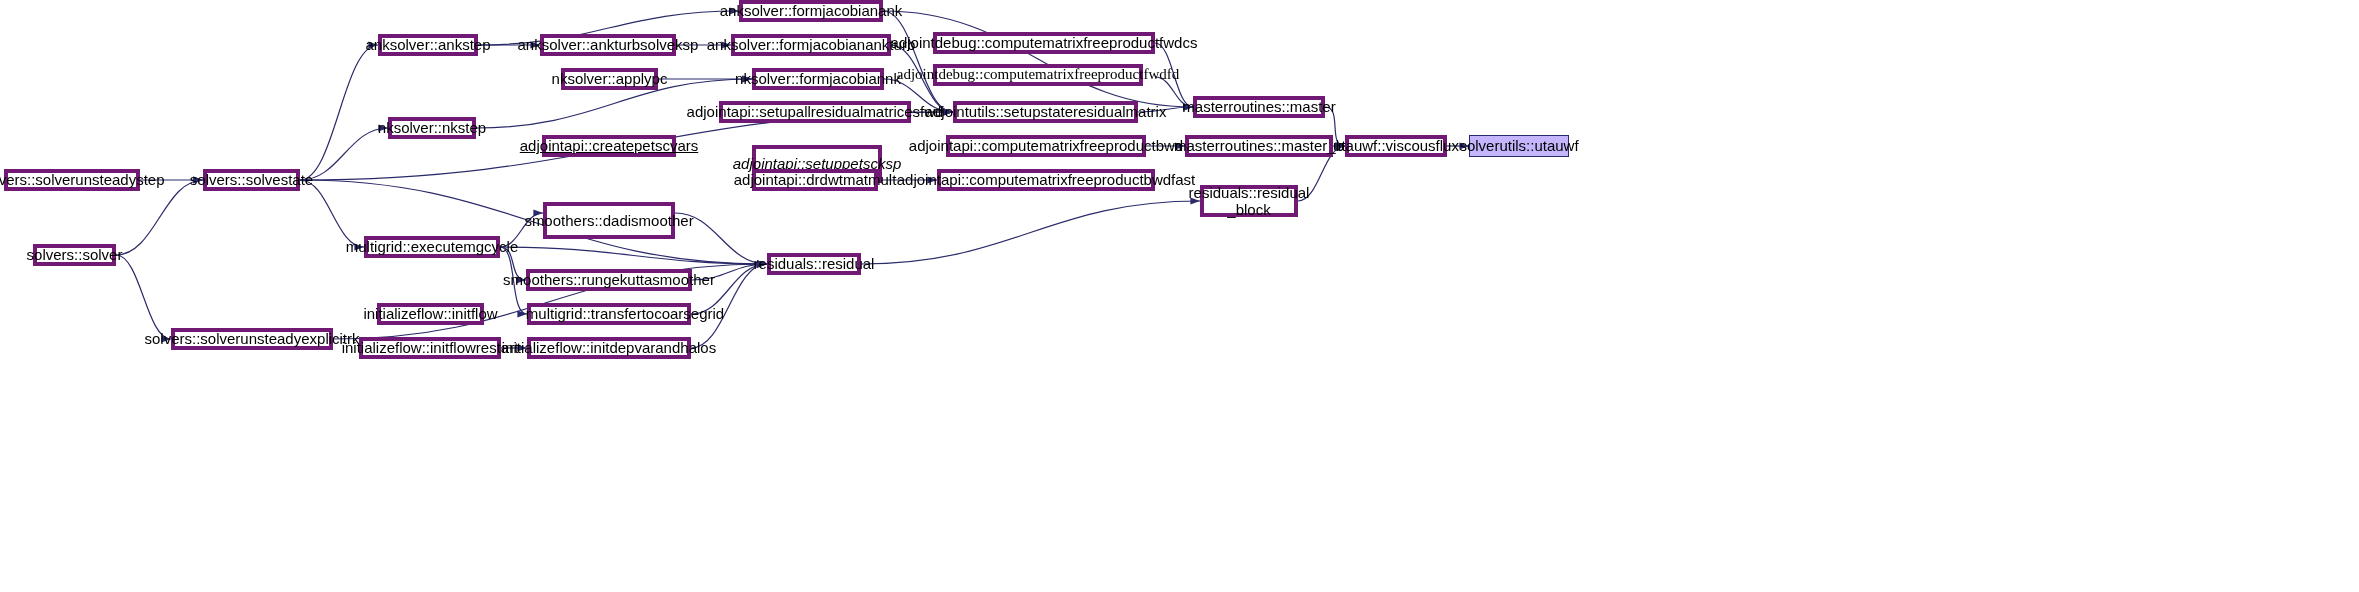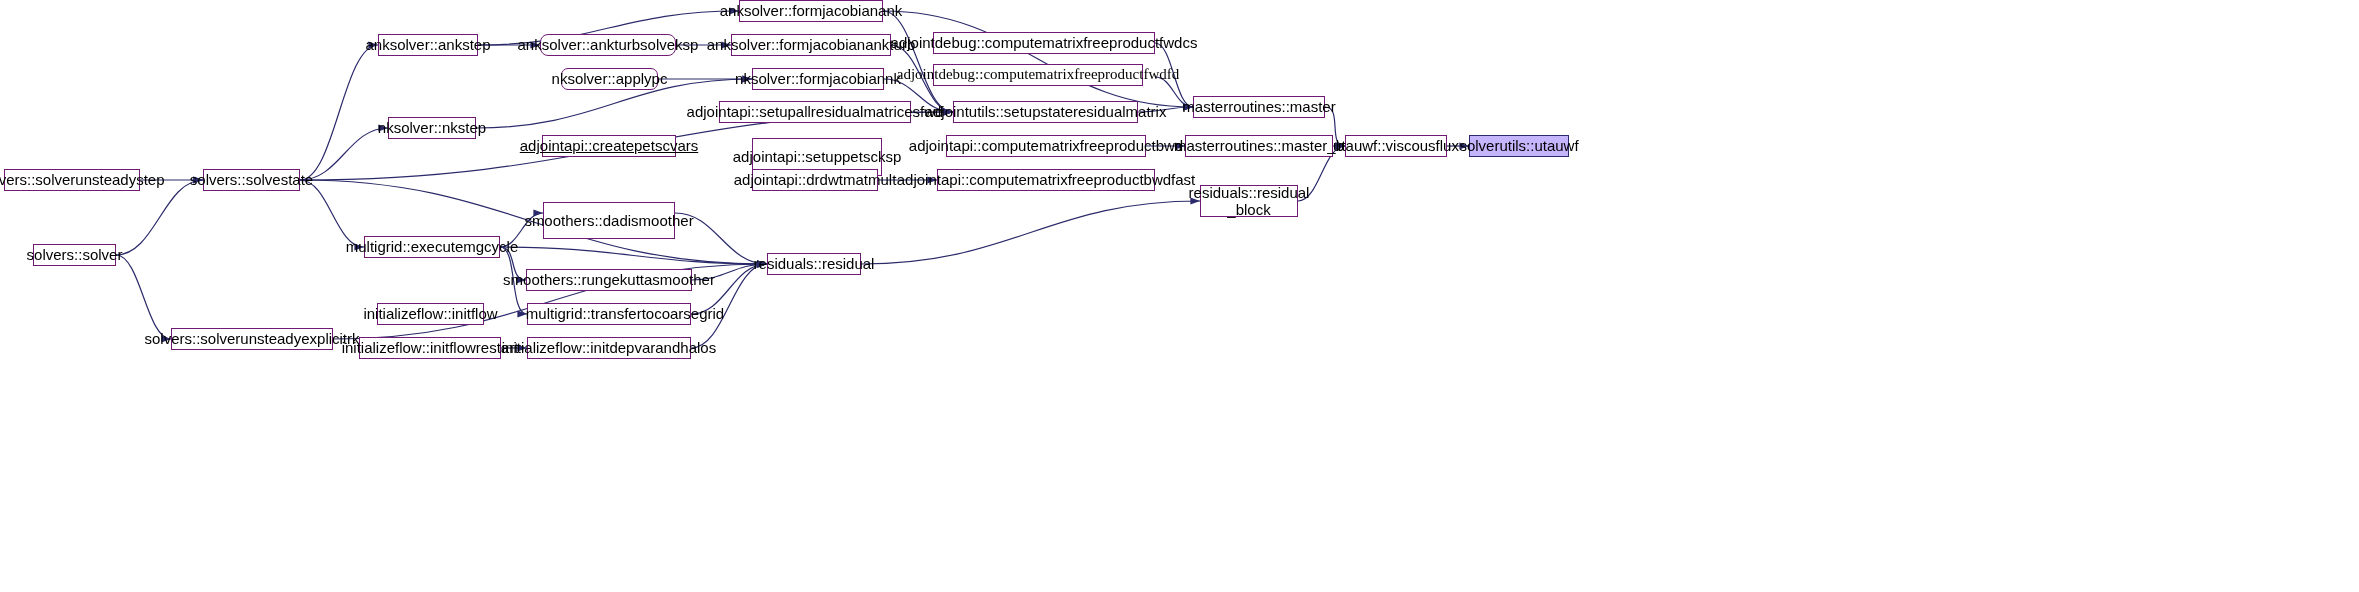--- a/index.html
+++ b/index.html
@@ -18,21 +18,21 @@
   #edges {
     position: absolute;
     left: 0;
     top: 0;
     width: 2359px;
     height: 592px;
   }
   .node {
     position: absolute;
     box-sizing: border-box;
-    border: 1px solid #701a75;
+    border: 4px solid #701a75;
     background: #ffffff;
     color: #000000;
     font-size: 15px;
     line-height: 1.15;
     display: flex;
     align-items: center;
     justify-content: center;
     text-align: center;
     white-space: pre;
     padding: 0 4px;
@@ -95,32 +95,32 @@
   </svg>
 <div class="node" style="left: 4px; top: 169px; width: 136px; height: 22px;">solvers::solverunsteadystep</div>
     <div class="node" style="left: 203px; top: 169px; width: 97px; height: 22px;">solvers::solvestate</div>
     <div class="node" style="left: 33px; top: 244px; width: 83px; height: 22px;">solvers::solver</div>
     <div class="node" style="left: 171px; top: 328px; width: 162px; height: 22px;">solvers::solverunsteadyexplicitrk</div>
     <div class="node" style="left: 378px; top: 34px; width: 100px; height: 22px;">anksolver::ankstep</div>
     <div class="node" style="left: 388px; top: 117px; width: 88px; height: 22px;">nksolver::nkstep</div>
     <div class="node" style="left: 364px; top: 236px; width: 136px; height: 22px;">multigrid::executemgcycle</div>
     <div class="node" style="left: 377px; top: 303px; width: 107px; height: 22px;">initializeflow::initflow</div>
     <div class="node" style="left: 359px; top: 337px; width: 142px; height: 22px;">initializeflow::initflowrestart</div>
-    <div class="node" style="left: 540px; top: 34px; width: 136px; height: 22px; border-radius: 8px;">anksolver::ankturbsolveksp</div>
-    <div class="node" style="left: 561px; top: 68px; width: 97px; height: 22px; border-radius: 7px;">nksolver::applypc</div>
+    <div class="node" style="left: 540px; top: 34px; width: 136px; height: 22px;">anksolver::ankturbsolveksp</div>
+    <div class="node" style="left: 561px; top: 68px; width: 97px; height: 22px;">nksolver::applypc</div>
     <div class="node" style="left: 542px; top: 135px; width: 134px; height: 22px; text-decoration: underline;">adjointapi::createpetscvars</div>
     <div class="node" style="left: 543px; top: 202px; width: 132px; height: 37px;">smoothers::dadismoother</div>
     <div class="node" style="left: 526px; top: 269px; width: 166px; height: 22px;">smoothers::rungekuttasmoother</div>
     <div class="node" style="left: 527px; top: 303px; width: 164px; height: 22px; padding-left: 36px;">multigrid::transfertocoarsegrid</div>
     <div class="node" style="left: 527px; top: 337px; width: 164px; height: 22px;">initializeflow::initdepvarandhalos</div>
     <div class="node" style="left: 739px; top: 0px; width: 144px; height: 22px;">anksolver::formjacobianank</div>
     <div class="node" style="left: 731px; top: 34px; width: 160px; height: 22px;">anksolver::formjacobianankturb</div>
     <div class="node" style="left: 752px; top: 68px; width: 132px; height: 22px;">nksolver::formjacobiannk</div>
     <div class="node" style="left: 719px; top: 101px; width: 192px; height: 22px;">adjointapi::setupallresidualmatricesfwd</div>
-    <div class="node" style="left: 752px; top: 138px; width: 130px; height: 38px;">adjointapi::setuppetscksp</div>
+    <div class="node" style="left: 752px; top: 145px; width: 130px; height: 38px; font-style: italic;">adjointapi::setuppetscksp</div>
     <div class="node" style="left: 752px; top: 169px; width: 126px; height: 22px;">adjointapi::drdwtmatmult</div>
     <div class="node" style="left: 767px; top: 253px; width: 94px; height: 22px;">residuals::residual</div>
     <div class="node" style="left: 933px; top: 32px; width: 222px; height: 22px;">adjointdebug::computematrixfreeproductfwdcs</div>
     <div class="node" style="left: 933px; top: 64px; width: 210px; height: 22px; font-family: Liberation Serif, serif;">adjointdebug::computematrixfreeproductfwdfd</div>
     <div class="node" style="left: 953px; top: 101px; width: 185px; height: 22px;">adjointutils::setupstateresidualmatrix</div>
     <div class="node" style="left: 946px; top: 135px; width: 200px; height: 22px;">adjointapi::computematrixfreeproductbwd</div>
     <div class="node" style="left: 937px; top: 169px; width: 218px; height: 22px;">adjointapi::computematrixfreeproductbwdfast</div>
     <div class="node" style="left: 1193px; top: 96px; width: 132px; height: 22px;">masterroutines::master</div>
     <div class="node" style="left: 1185px; top: 135px; width: 148px; height: 22px;">masterroutines::master_b</div>
     <div class="node" style="left: 1200px; top: 185px; width: 98px; height: 32px;">residuals::residual

